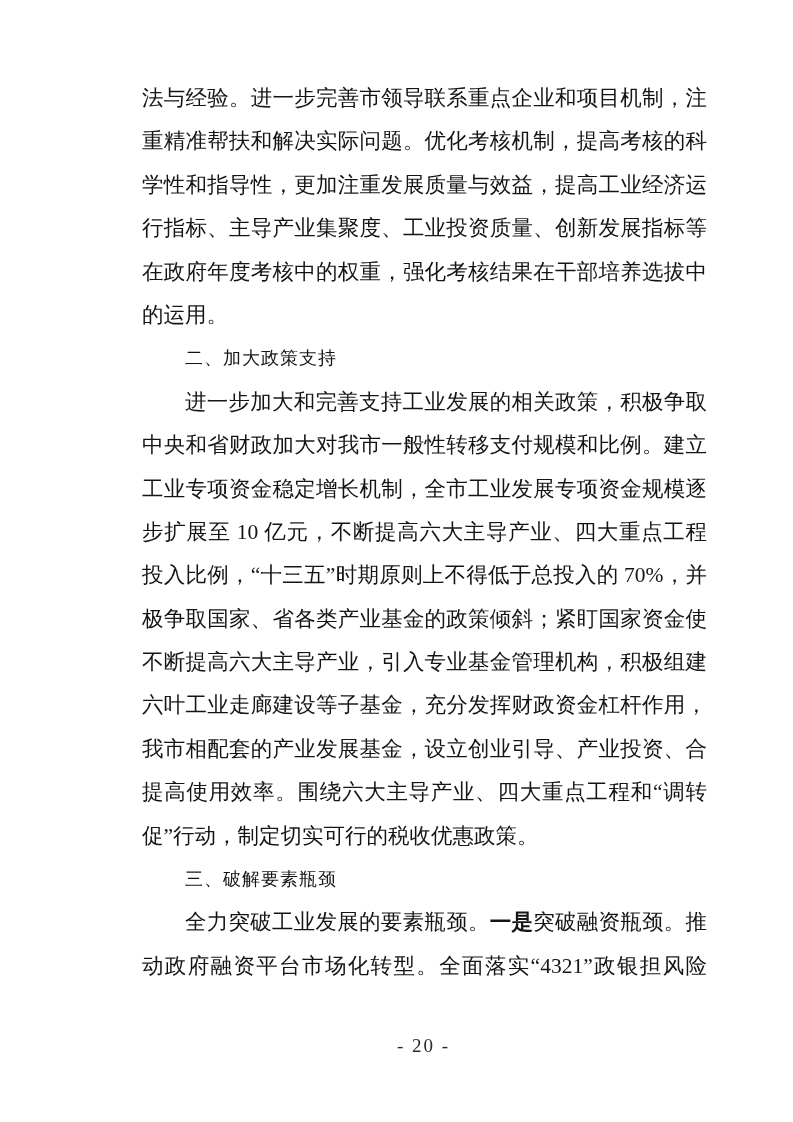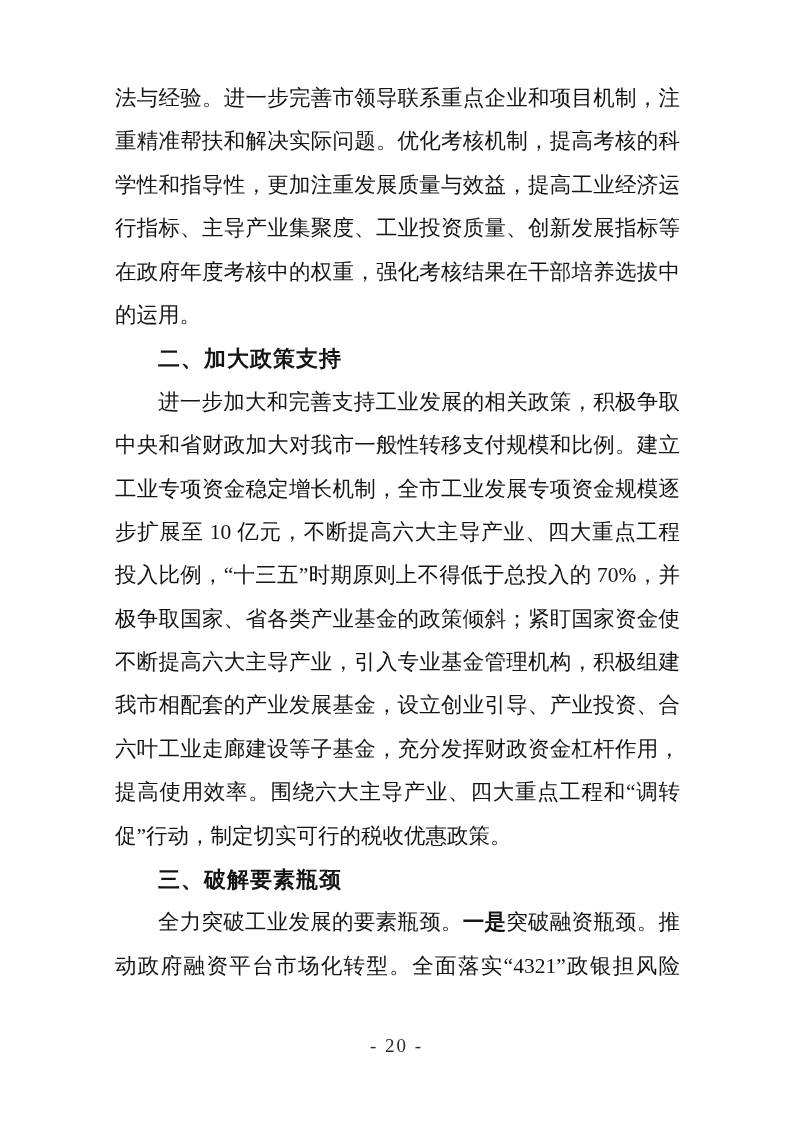--- a/index.html
+++ b/index.html
@@ -12,20 +12,21 @@
     height: 1122px;
     position: relative;
     overflow: hidden;
     font-family: "Liberation Serif", "DejaVu Serif", serif;
     color: #141414;
   }
   .doc-page {
     position: absolute;
     inset: 0;
     background: #ffffff;
+    margin-left: 27px;
   }
   .text-block {
     position: absolute;
     left: 115px;
     top: 77px;
     width: 565px;
   }
   .line {
     margin: 0;
     padding: 0;
@@ -38,25 +39,25 @@
     overflow: hidden;
   }
   .line.last {
     text-align: center;
     text-align-last: left;
   }
   .line.indent {
     text-indent: 43px;
   }
   .line.heading {
-    font-weight: 700;
+    font-weight: 400;
     text-align: left;
     text-align-last: left;
     text-indent: 43px;
-    font-size: 22px;
+    font-size: 18px;
     letter-spacing: 1px;
   }
   .bold-inline {
     font-weight: 700;
   }
   .page-footer {
     position: absolute;
     top: 1034px;
     left: 0;
     width: 793px;
@@ -82,22 +83,22 @@
 
     <h2 class="line heading">二、加大政策支持</h2>
 
     <p class="line indent">进一步加大和完善支持工业发展的相关政策，积极争取</p>
     <p class="line">中央和省财政加大对我市一般性转移支付规模和比例。建立</p>
     <p class="line">工业专项资金稳定增长机制，全市工业发展专项资金规模逐</p>
     <p class="line">步扩展至 10 亿元，不断提高六大主导产业、四大重点工程</p>
     <p class="line">投入比例，“十三五”时期原则上不得低于总投入的 70%，并</p>
     <p class="line">极争取国家、省各类产业基金的政策倾斜；紧盯国家资金使</p>
     <p class="line">不断提高六大主导产业，引入专业基金管理机构，积极组建</p>
+    <p class="line">六叶工业走廊建设等子基金，充分发挥财政资金杠杆作用，</p>
     <p class="line">我市相配套的产业发展基金，设立创业引导、产业投资、合</p>
-    <p class="line">六叶工业走廊建设等子基金，充分发挥财政资金杠杆作用，</p>
     <p class="line">提高使用效率。围绕六大主导产业、四大重点工程和“调转</p>
     <p class="line last">促”行动，制定切实可行的税收优惠政策。</p>
 
     <h2 class="line heading">三、破解要素瓶颈</h2>
 
     <p class="line indent"><span>全力突破工业发展的要素瓶颈。</span><span class="bold-inline">一是</span><span>突破融资瓶颈。推</span></p>
     <p class="line">动政府融资平台市场化转型。全面落实“4321”政银担风险</p>
 
   </main>
 

